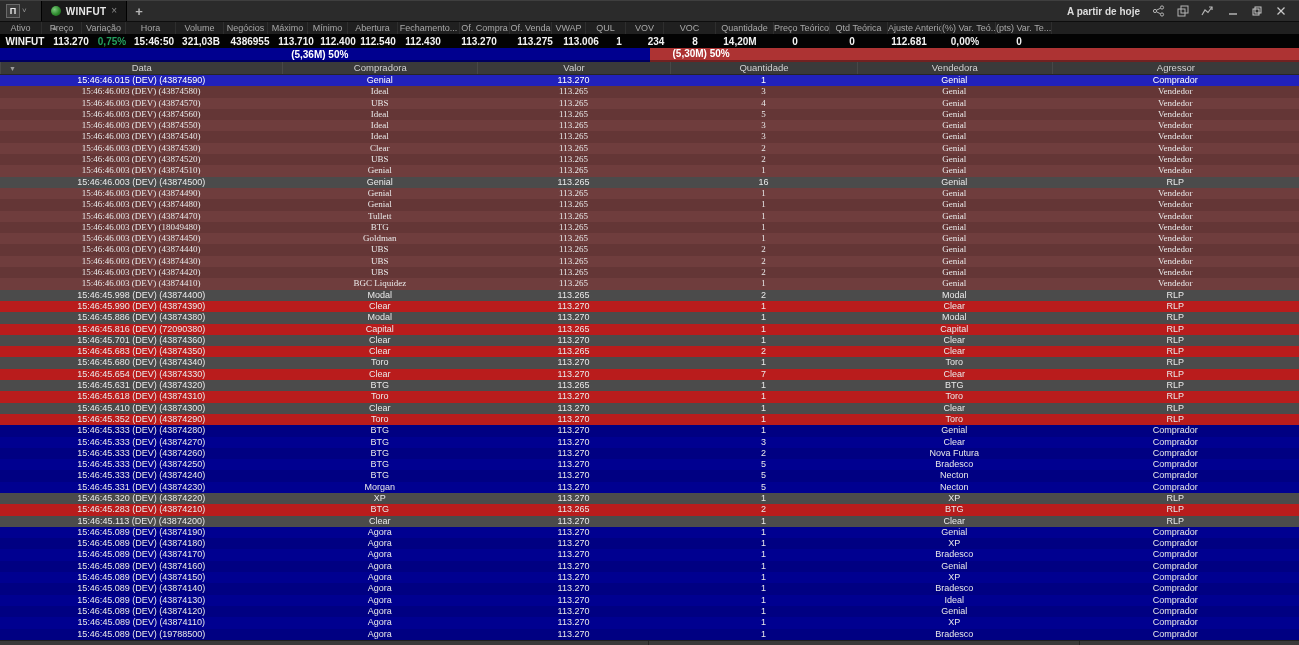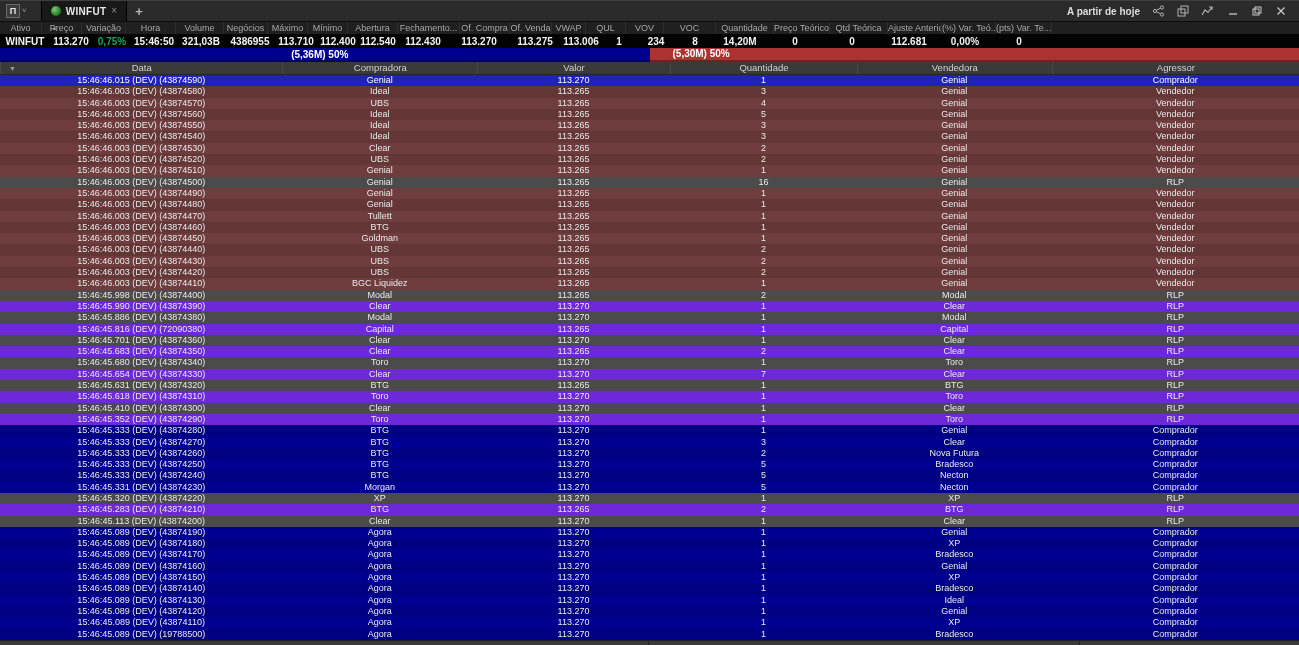--- a/index.html
+++ b/index.html
@@ -56,23 +56,23 @@
   .hcell{font-size:9.5px;color:#d2d2d2;text-align:center;line-height:12px;
     border-left:1px solid #484848;overflow:hidden;white-space:nowrap;cursor:pointer;}
   .hcell:first-child{border-left:none;}
   .filter-arrow{position:absolute;left:9px;top:3px;font-size:7px;color:#9c9c9c;cursor:pointer;}
   .tbody{height:565px;overflow:hidden;}
   .trow{display:flex;height:11.3px;cursor:default;}
   .tcell{font-size:9px;line-height:11.3px;text-align:center;white-space:nowrap;overflow:hidden;color:#e9e9e9;}
   .c0{width:290px}.c1{width:200px}.c2{width:198px}.c3{width:192px}.c4{width:200px}.c5{width:254px}
   .trow.comprador{background:#000090;}
   .trow.comprador.alt{background:#000082;}
-  .trow.vendedor{background:#6f3d3d;}
+  .trow.vendedor{background:#6f3d3d;font-family:Liberation Serif, serif;}
   .trow.vendedor.alt{background:#643636;}
-  .trow.rlp{background:#6d28d9;}
+  .trow.rlp{background:#b91c1c;}
   .trow.rlp.alt{background:#4b4b4b;justify-content:space-between;}
   .trow.sel{background:#2121bb;}
   .trow.sel .tcell{color:#ffffff;}
   .footer-strip{height:6px;background:#3a3a3a;border-top:1px solid #1f1f1f;position:relative;}
   .footer-strip .div1{position:absolute;left:648px;top:0;width:1px;height:6px;background:#252525;}
   .footer-strip .div2{position:absolute;left:1079px;top:0;width:1px;height:6px;background:#252525;}
   svg{display:block;}
 </style>
 </head>
 <body>
@@ -311,21 +311,21 @@
       </div>
       <div class="trow vendedor">
         <div class="tcell c0">15:46:46.003 (DEV) (43874470)</div>
         <div class="tcell c1">Tullett</div>
         <div class="tcell c2">113.265</div>
         <div class="tcell c3">1</div>
         <div class="tcell c4">Genial</div>
         <div class="tcell c5">Vendedor</div>
       </div>
       <div class="trow vendedor alt">
-        <div class="tcell c0">15:46:46.003 (DEV) (43874460)</div>
+        <div class="tcell c0">15:46:46.003 (DEV) (18049480)</div>
         <div class="tcell c1">BTG</div>
         <div class="tcell c2">113.265</div>
         <div class="tcell c3">1</div>
         <div class="tcell c4">Genial</div>
         <div class="tcell c5">Vendedor</div>
       </div>
       <div class="trow vendedor">
         <div class="tcell c0">15:46:46.003 (DEV) (43874450)</div>
         <div class="tcell c1">Goldman</div>
         <div class="tcell c2">113.265</div>

